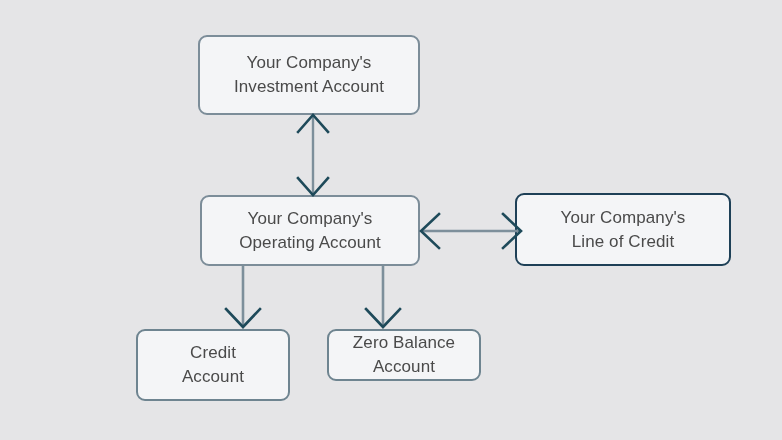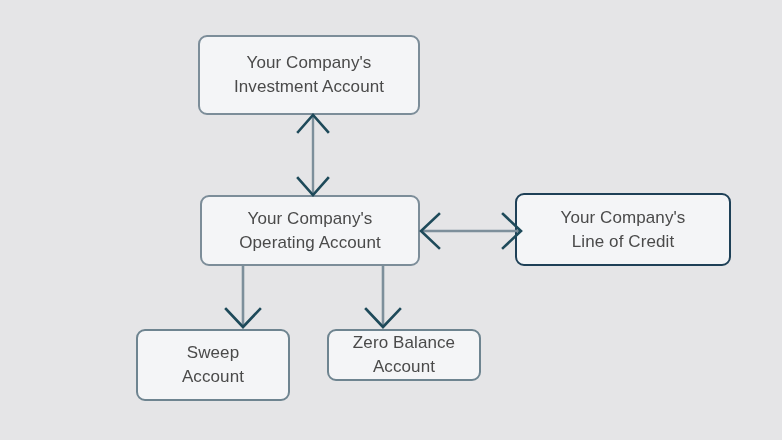--- a/index.html
+++ b/index.html
@@ -82,21 +82,21 @@
     <div class="label">Your Company's
 Operating Account</div>
   </div>
 
   <div class="node" id="node-credit">
     <div class="label">Your Company's
 Line of Credit</div>
   </div>
 
   <div class="node" id="node-sweep">
-    <div class="label">Sweep
+    <div class="label">Credit
 Account</div>
   </div>
 
   <div class="node" id="node-zero">
     <div class="label">Zero Balance
 Account</div>
   </div>
 
   <svg class="connector" id="conn-vertical" viewBox="0 0 76 90">
     <line x1="38" y1="6" x2="38" y2="84" stroke="#7d8f9b" stroke-width="2.4"></line>

